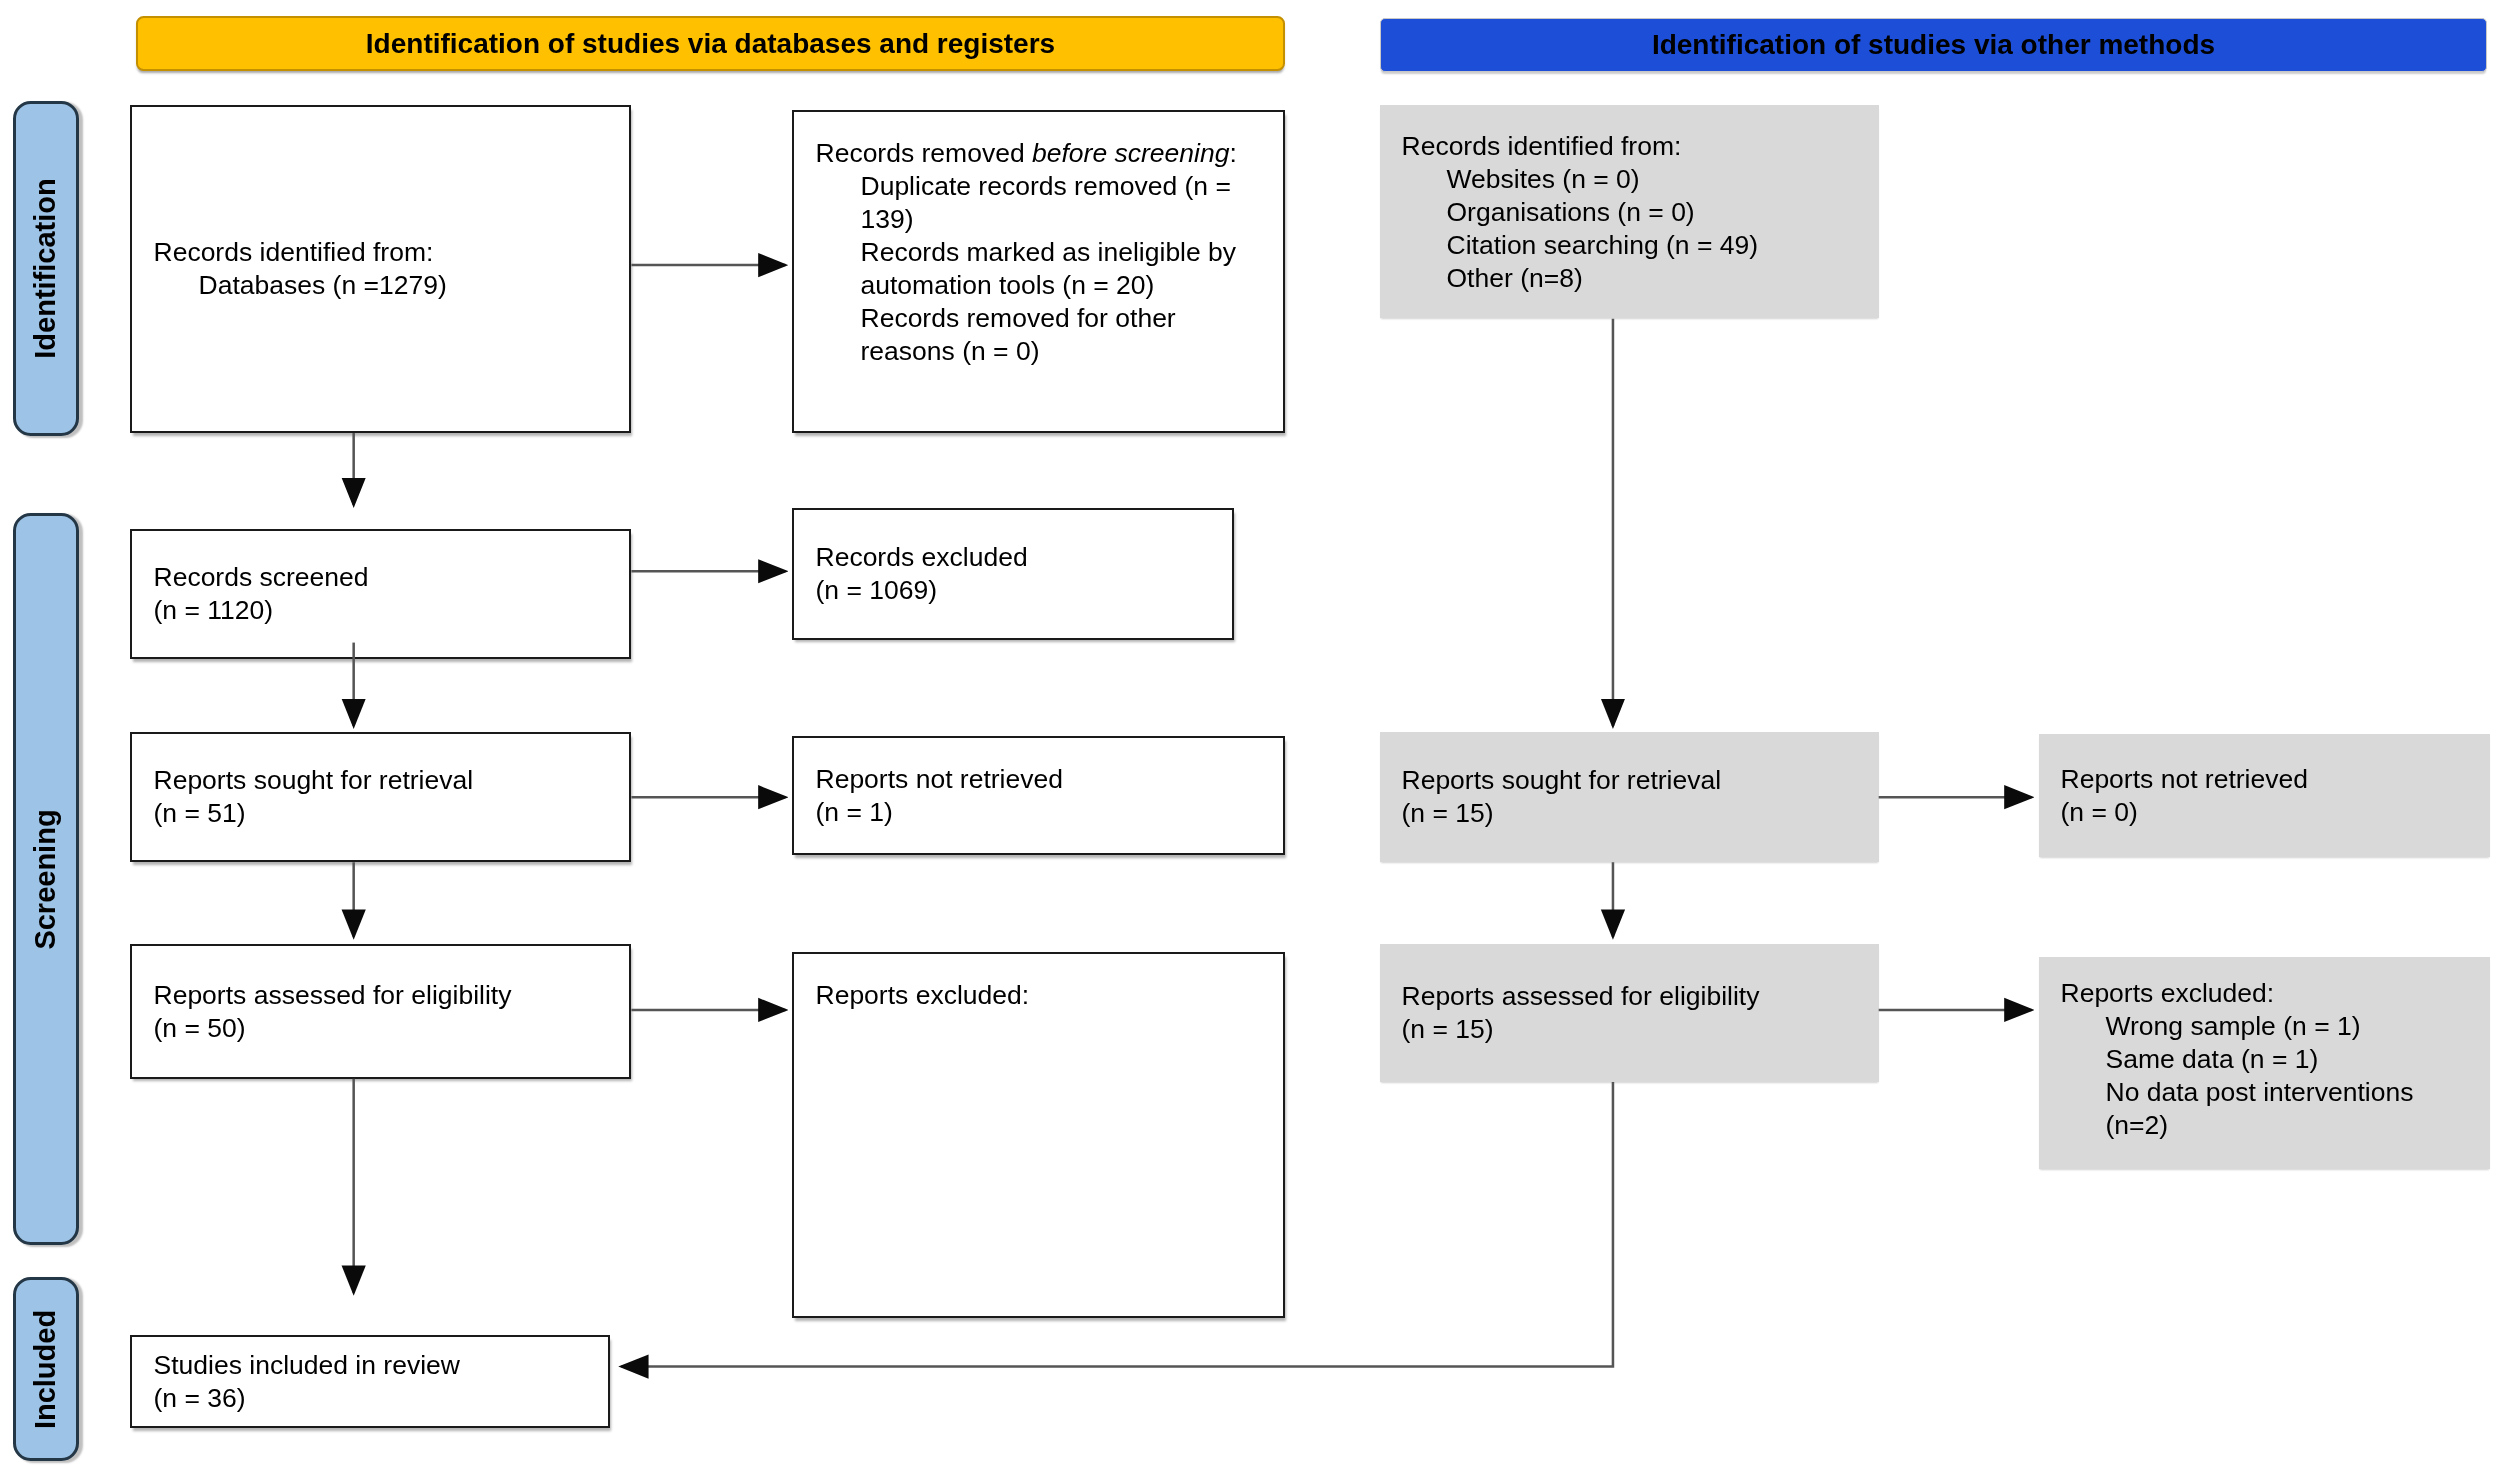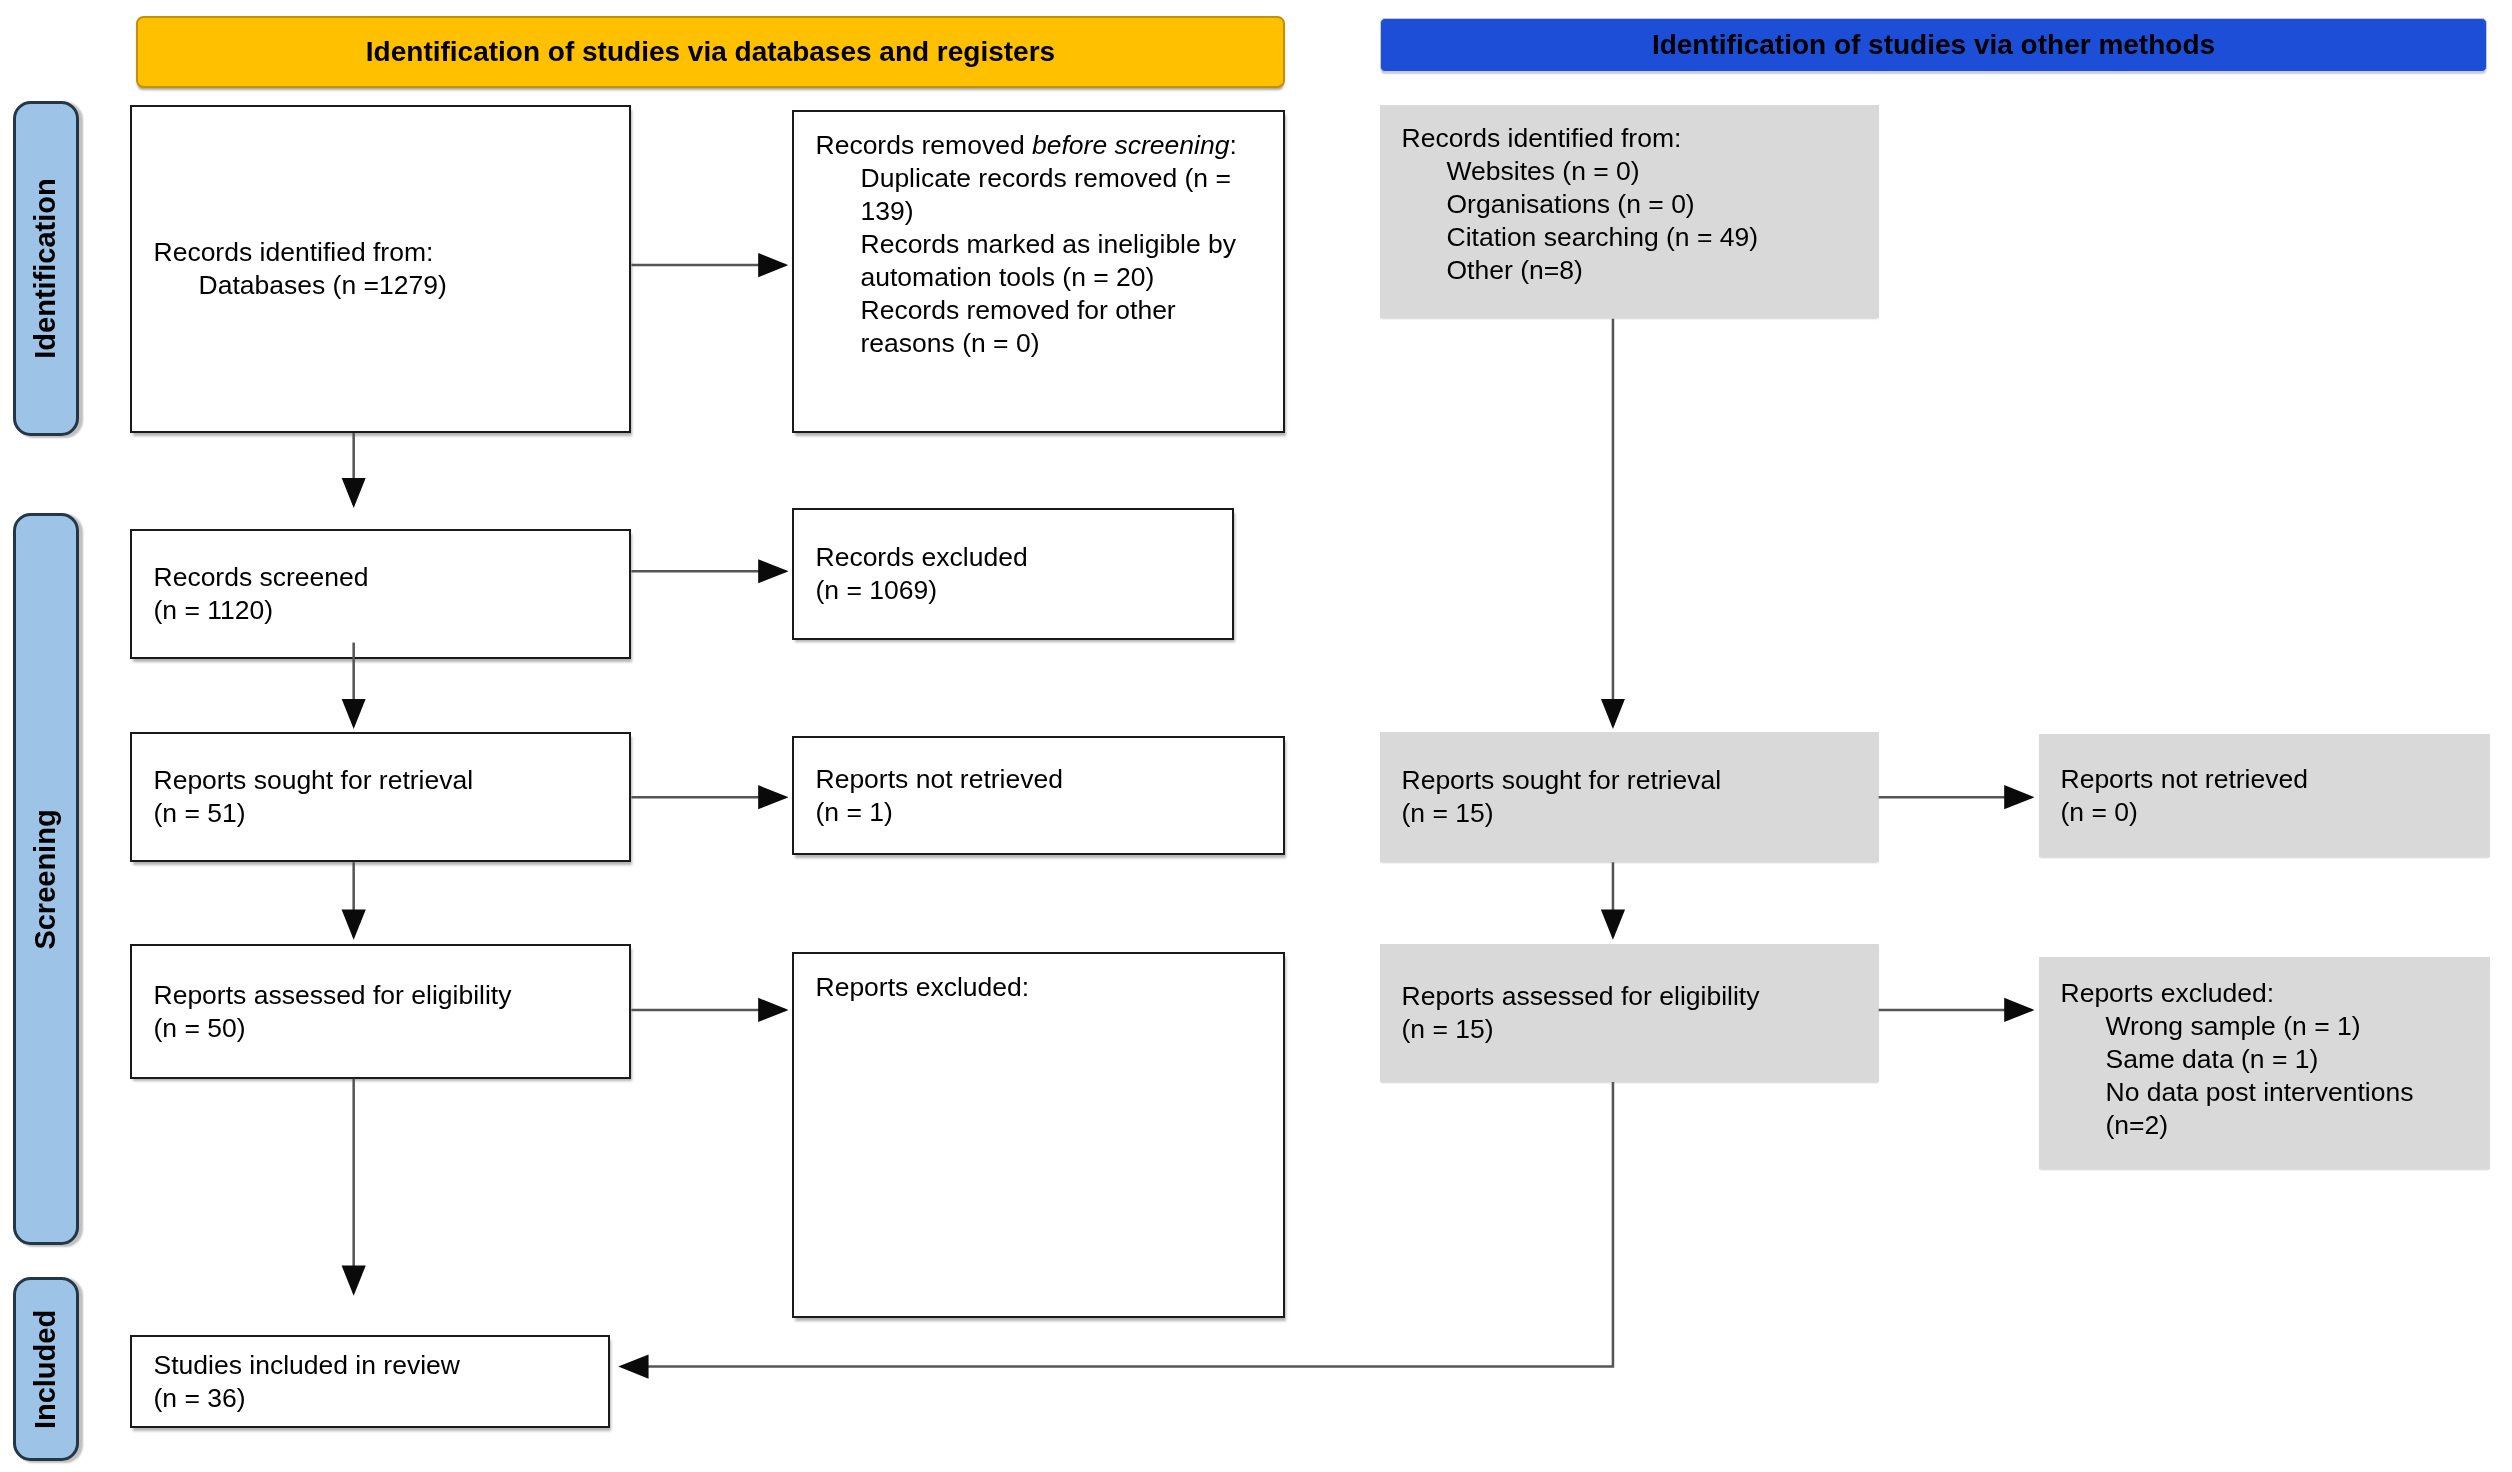--- a/index.html
+++ b/index.html
@@ -1,38 +1,38 @@
 <!DOCTYPE html>
 <html style="font-size:10px"><head>
 <meta charset="utf-8">
 <style>
   html,body{margin:0;padding:0;background:#ffffff;}
   body{width:2512px;height:1472px;position:relative;font-family:"Liberation Sans",sans-serif;color:#000;}
 
   .banner{position:absolute;display:flex;align-items:center;justify-content:center;
           font-weight:bold;font-size:28px;box-sizing:border-box;text-align:center;}
-  #banner-db{left:136px;top:16.4px;width:1149px;height:72px;background:#FFC000;
+  #banner-db{left:136px;top:16.4px;width:1149px;height:55px;background:#FFC000;
              border:2.5px solid #C49000;border-radius:7.6px;box-shadow:0 3.2px 2.5px -1.3px rgba(0,0,0,.35);}
   #banner-other{left:1380px;top:17.7px;width:1107px;height:54px;background:#1d4ed8;
              border:1.3px solid #c8c8c8;border-radius:5px;box-shadow:0 2.5px 1.9px -1.3px rgba(0,0,0,.2);}
 
   .stage{position:absolute;left:12.6px;width:66px;background:#9DC3E6;border:3.2px solid #243746;
          border-radius:17.7px;display:flex;align-items:center;justify-content:center;
          box-sizing:border-box;box-shadow:3.2px 1.9px 1.9px rgba(0,0,0,.25);}
   .stage span{transform:rotate(-90deg);white-space:nowrap;font-weight:bold;font-size:29px;}
   #stage-identification{top:101px;height:335px;}
   #stage-screening{top:513px;height:732px;}
   #stage-included{top:1277px;height:184px;}
 
   .box{position:absolute;box-sizing:border-box;font-size:26.5px;line-height:33px;}
   .white{background:#fff;border:2.5px solid #1a1a1a;box-shadow:1.9px 3.8px 2.5px -1.3px rgba(0,0,0,.3);}
   .gray{background:#D9D9D9;box-shadow:0 2.5px 1.9px -1.3px rgba(0,0,0,.2);}
   .center{display:flex;flex-direction:column;justify-content:center;}
   .box{padding:0 21.5px;}
-  .top{padding-top:17px;}
+  .top{padding-top:25px;}
   .item{padding-left:45px;}
   .it{font-style:italic;}
 
   #b-identified{left:130px;top:105px;width:501px;height:328px;}
   #b-removed{left:792px;top:110px;width:493px;height:323px;}
   #b-screened{left:130px;top:513px;width:501px;height:130px;margin-top:16px;}
   #b-rec-excl{left:792px;top:508px;width:442px;height:132px;}
   #b-sought{left:130px;top:732px;width:501px;height:130px;}
   #b-not-retr{left:792px;top:736px;width:493px;height:119px;}
   #b-assessed{left:130px;top:944px;width:501px;height:135px;}

